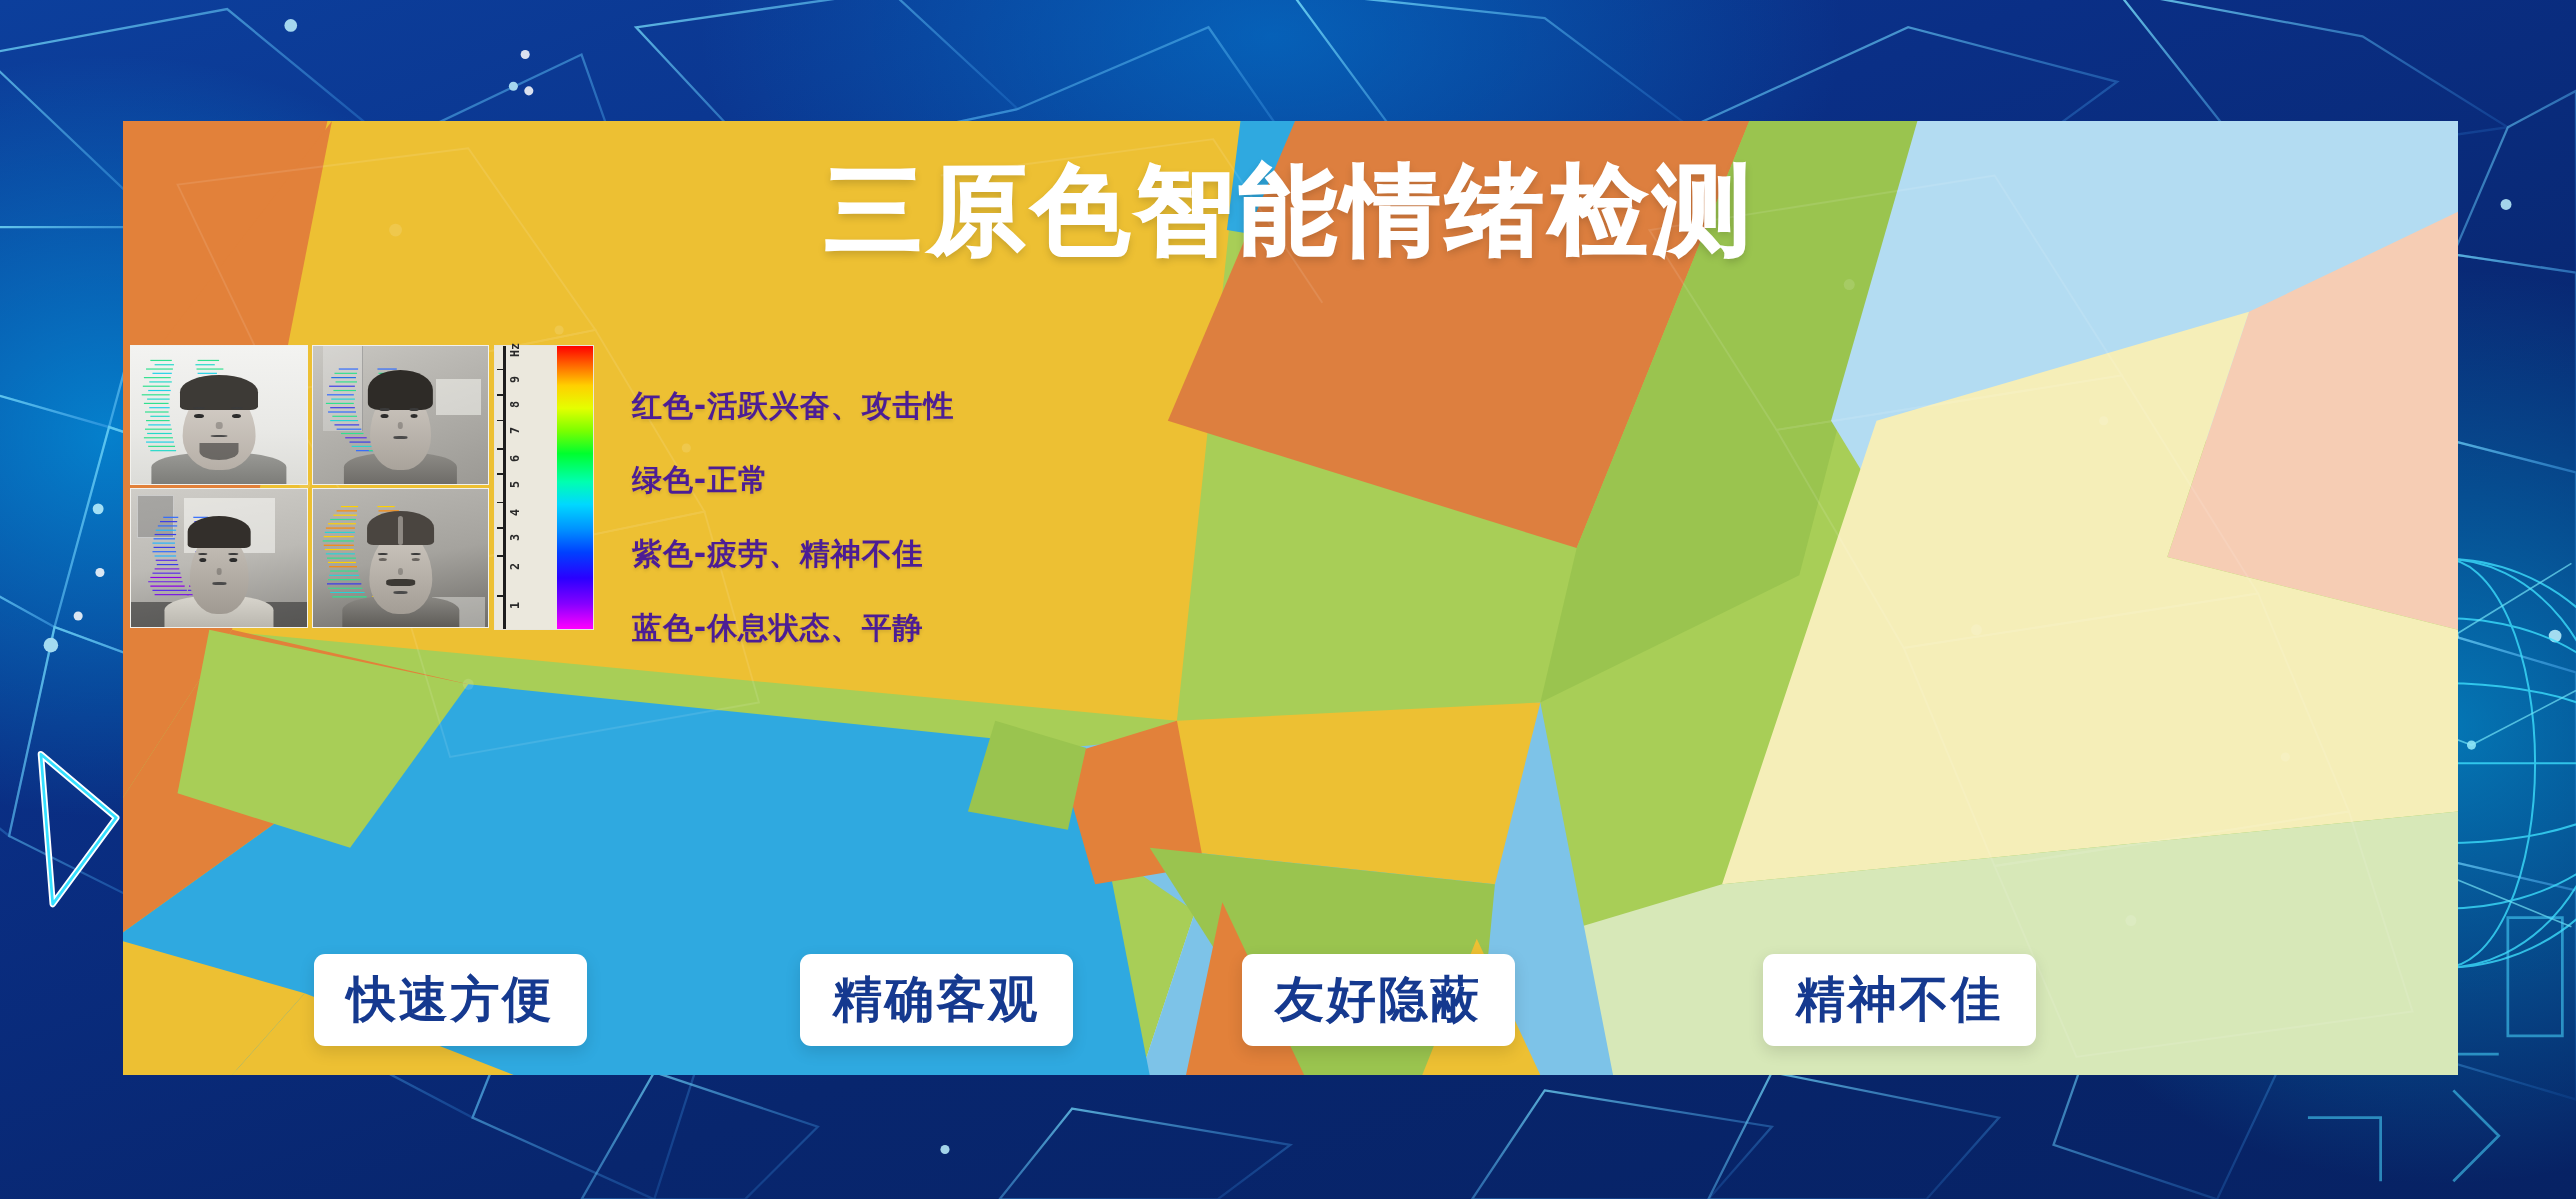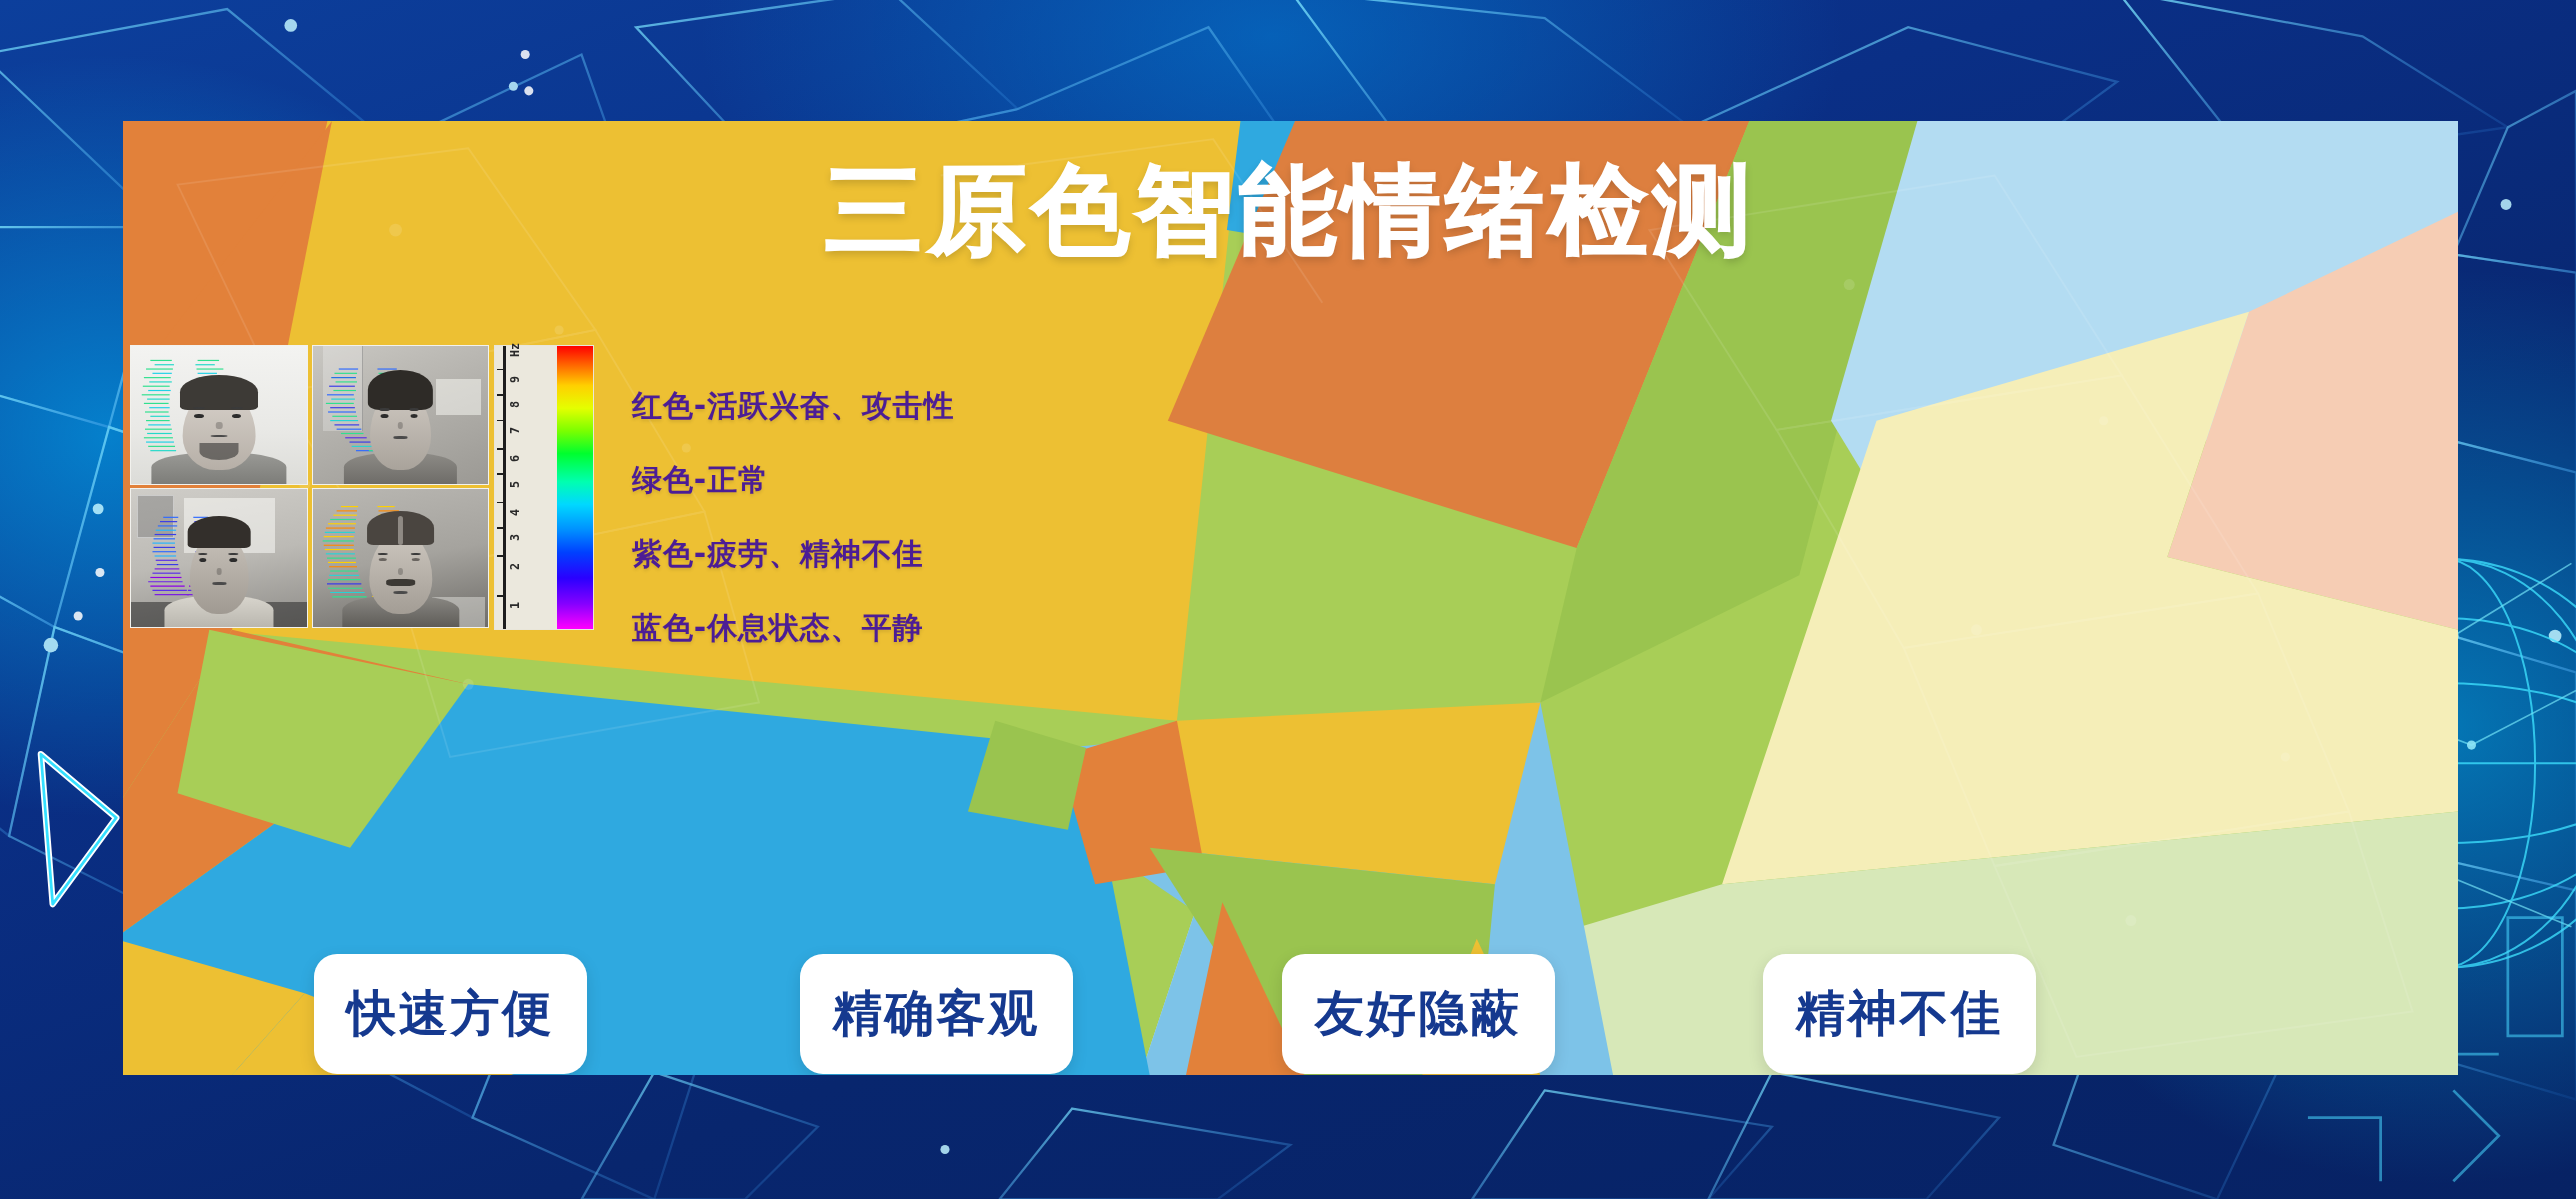--- a/index.html
+++ b/index.html
@@ -68,28 +68,28 @@
         text-shadow:0 1.8px 3.6px rgba(0,0,0,.12);}
 
   
   #para{position:absolute;right:118px;top:177px;width:809px;
         font-family:"DejaVu Sans","Liberation Sans",sans-serif;
         color:#123a8c;font-size:33px;line-height:1.95;text-align:justify;text-indent:65px;
         font-weight:700;}
 
   
   #pills{position:absolute;left:0;right:0;bottom:25.4px;height:96px;}
-  .pill{position:absolute;top:0;height:120px;background:#ffffff;border-radius:23px;
+  .pill{position:absolute;top:0;height:92px;background:#ffffff;border-radius:11px;
         display:flex;align-items:center;justify-content:center;
         box-shadow:0 5.5px 16.4px rgba(0,0,0,.12);}
   .pill span{font-family:"DejaVu Sans","Liberation Sans",sans-serif;font-weight:900;font-size:49px;
         color:#15398f;letter-spacing:2.7px;white-space:nowrap;}
   #pill0{left:191px;width:273px;}
   #pill1{left:677px;width:273px;}
-  #pill2{left:1159px;width:273px;}
+  #pill2{left:1119px;width:273px;}
   #pill3{left:1640px;width:273px;}
 </style>
 </head>
 <body>
 
 <div id="stage">
 
   <svg class="netlayer" viewBox="0 0 2835 1320" preserveAspectRatio="none">
     <defs>
       <linearGradient id="lg1" x1="0" y1="0" x2="1" y2="1">

